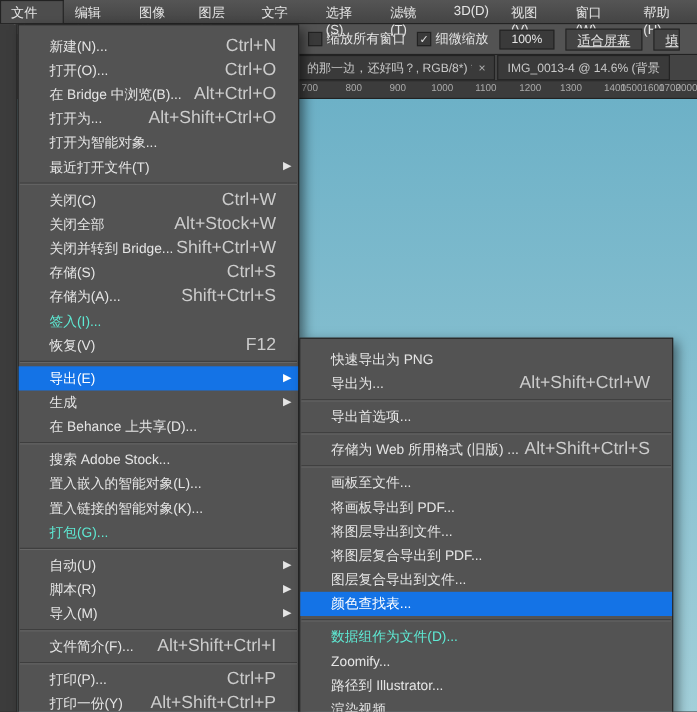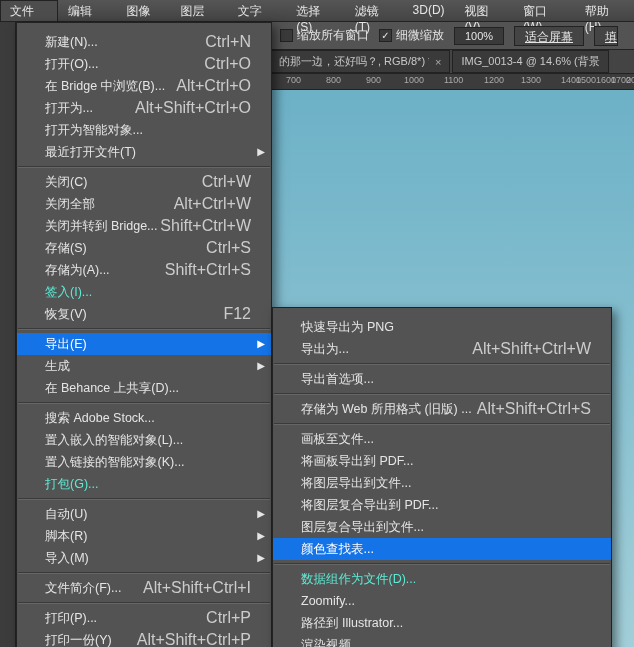--- a/index.html
+++ b/index.html
@@ -58,21 +58,21 @@
     color: #c8c8c8;
   }
   .doc-tab {
     padding: 3px 8px; background: #3a3a3a; border: 1px solid #222;
     display: flex; align-items: center; gap: 6px; font-size: 11px;
   }
   .tabtext { max-width: 150px; overflow: hidden; white-space: nowrap; }
   .tab-close { color: #aaa; font-size: 11px; }
   .ruler {
     height: 16px; background: #3c3c3c; border-bottom: 1px solid #222;
-    position: relative; margin-left: 16px; color: #aaa;
+    position: relative; margin-left: 4px; color: #aaa;
   }
   .ruler-tick { position: absolute; top: 1px; font-size: 9px; }
   .canvas-area {
     position: absolute; left: 16px; right: 0; top: 90px; bottom: 0;
     background: linear-gradient(#6db1c7, #a2cfd9);
   }
   .left-gutter {
     position: absolute; left: 0; top: 22px; width: 16px; height: 625px;
     background: #3c3c3c; border-right: 1px solid #222;
   }
@@ -181,21 +181,21 @@
       <span>最近打开文件(T)</span>
       <span class="submenu-arrow">▶</span>
     </div>
     <div class="menu-sep"></div>
     <div class="menu-row">
       <span>关闭(C)</span>
       <span class="menu-shortcut">Ctrl+W</span>
     </div>
     <div class="menu-row">
       <span>关闭全部</span>
-      <span class="menu-shortcut">Alt+Ctrl+W</span>
+      <span class="menu-shortcut">Alt+Stock+W</span>
     </div>
     <div class="menu-row">
       <span>关闭并转到 Bridge...</span>
       <span class="menu-shortcut">Shift+Ctrl+W</span>
     </div>
     <div class="menu-row">
       <span>存储(S)</span>
       <span class="menu-shortcut">Ctrl+S</span>
     </div>
     <div class="menu-row">

